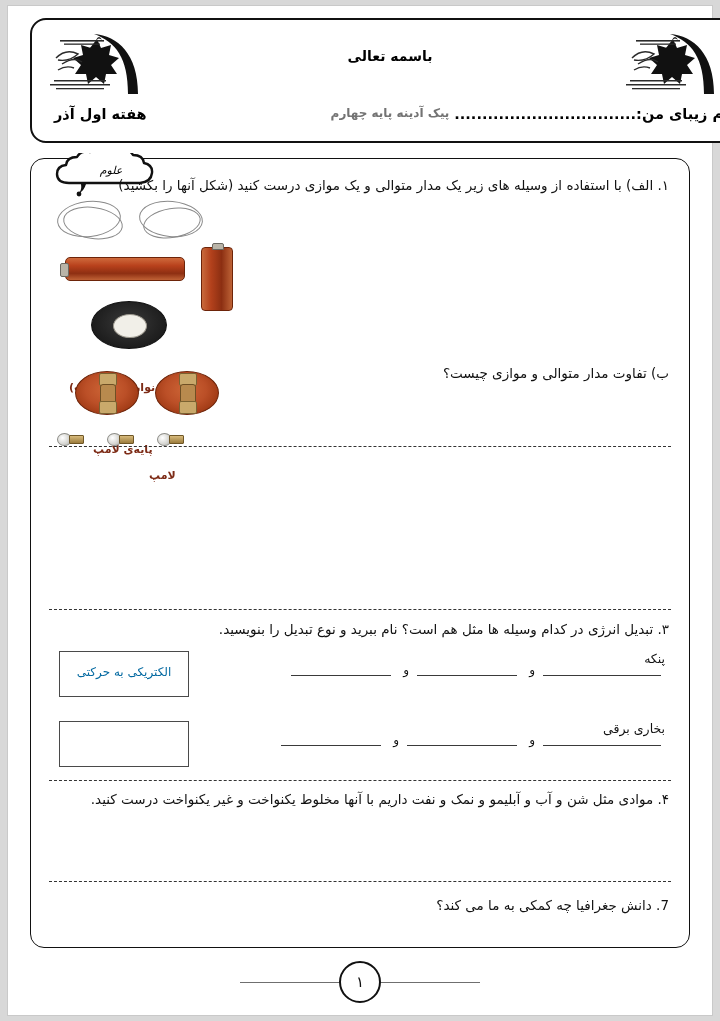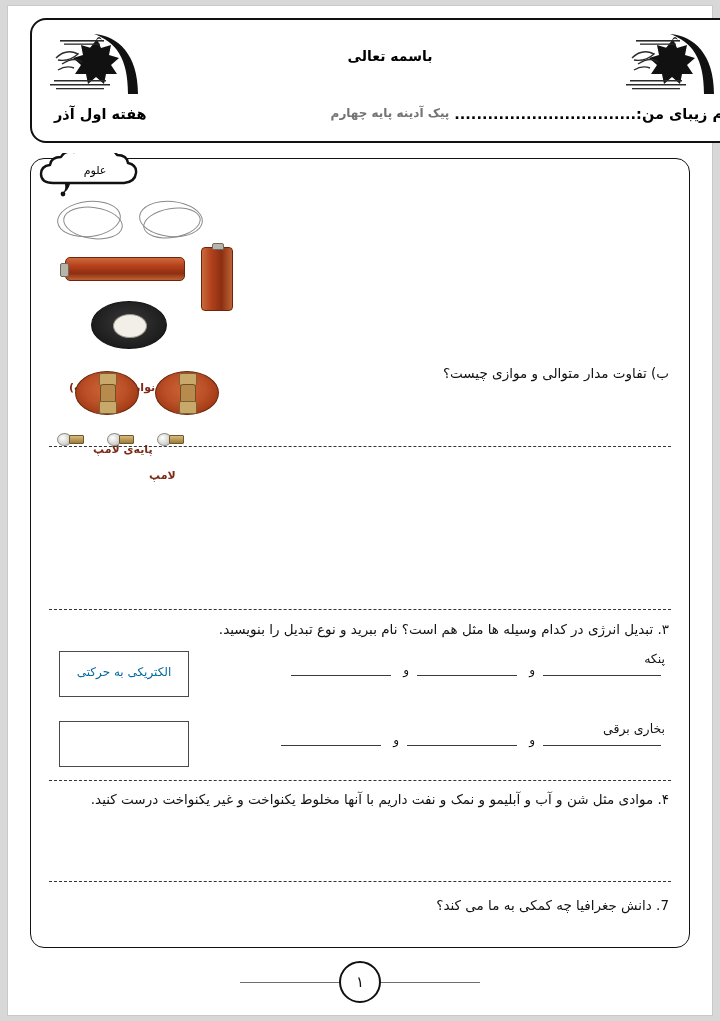--- a/index.html
+++ b/index.html
@@ -107,21 +107,21 @@
   .cloud svg { position:absolute; left:0; top:0; width:120px; height:44px; }
   .cloud .cloud-text {
     position: absolute;
     left: 0; right: 0;
     top: 11px;
     text-align: center;
     font-size: 11px;
     color: #000;
     z-index: 2;
   }
-  .cloud.science { left: 4px; top: -6px; }
+  .cloud.science { left: 20px; top: -6px; font-style: italic; }
   .cloud.social  { left: 12px; top: 722px; width: 135px; }
   .cloud.social svg { width: 135px; }
 
   
   .q {
     position: absolute;
     right: 20px;
     text-align: right;
     font-size: 13.5px;
     color: #111;
@@ -412,20 +412,21 @@
 
     <div class="cloud science">
       <svg viewBox="0 0 120 44" xmlns="http://www.w3.org/2000/svg">
         <path d="M18 30 q-12 0 -12 -9 q0 -8 9 -9 q1 -8 11 -8 q4 -7 13 -5 q6 -7 15 -3 q8 -5 15 1 q9 -2 13 5 q10 0 11 8 q9 2 8 10 q-1 9 -12 10 z" fill="#fff" stroke="#111" stroke-width="2.4" stroke-linejoin="round"></path>
         <path d="M30 31 q1 6 -2 9 q5 -2 7 -9 z" fill="#111"></path>
         <circle cx="28" cy="41" r="2.4" fill="#111"></circle>
       </svg>
       <div class="cloud-text">علوم</div>
     </div>
 
+    <div class="q q1a">۱. الف) با استفاده از وسیله های زیر یک مدار متوالی و یک موازی درست کنید (شکل آنها را بکشید)</div>
 
     <div class="materials">
       <div class="coil" style="left:6px;  top:4px;  width:62px; height:34px; transform:rotate(-6deg);"></div>
       <div class="coil" style="left:12px; top:10px; width:58px; height:30px; transform:rotate(8deg);"></div>
       <div class="coil" style="left:88px; top:4px;  width:62px; height:34px; transform:rotate(5deg);"></div>
       <div class="coil" style="left:92px; top:11px; width:56px; height:28px; transform:rotate(-9deg);"></div>
 
       <div class="mat-label" style="left:30px; top:42px;">سیم روکش دار</div>
 
       <div class="battery-h" style="left:14px; top:60px;"></div>

